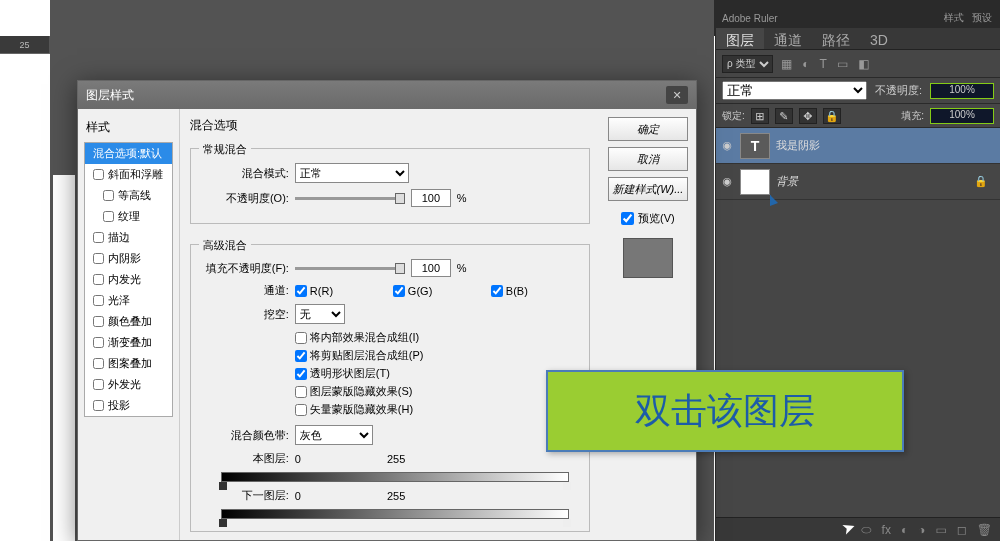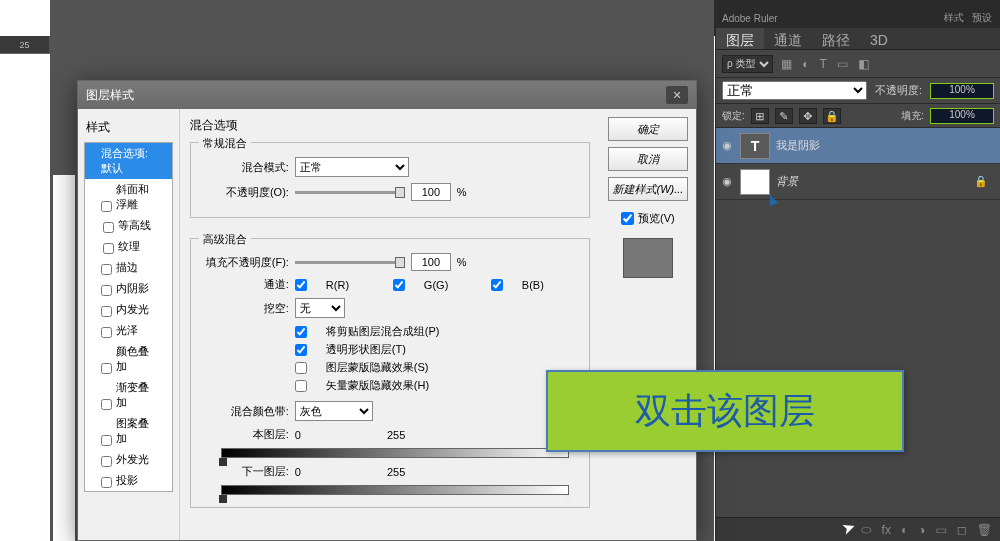--- a/index.html
+++ b/index.html
@@ -32,36 +32,36 @@
     
     
     .dialog { position: absolute; left: 77px; top: 80px; width: 620px; height: 461px; background: #f0f0f0; border: 1px solid #666; box-shadow: 0 4px 24px rgba(0,0,0,.5); }
     .dlg-title { height: 28px; background: linear-gradient(#7a7a7a,#6a6a6a); color: #fff; font-size: 12px; display: flex; align-items: center; padding: 0 8px; justify-content: space-between; }
     .dlg-close { width: 22px; height: 18px; background: #444; color: #ccc; display: flex; align-items: center; justify-content: center; font-size: 11px; border-radius: 2px; cursor: pointer; }
     .dlg-body { display: flex; height: calc(100% - 28px); }
     
     .styles-sidebar { width: 115px; padding: 8px 6px; border-right: 1px solid #ccc; }
     .styles-header { font-size: 12px; margin-bottom: 4px; padding: 2px; }
     .styles-list { border: 1px solid #aaa; background: #fff; font-size: 11px; }
-    .style-item { padding: 3px 16px; display: flex; align-items: flex-end; gap: 4px; }
+    .style-item { padding: 3px 8px; display: flex; align-items: center; gap: 4px; }
     .style-item.selected { background: #2b8be8; color: #fff; }
     .style-item input[type="checkbox"] { width: 11px; height: 11px; }
     
     .dlg-center { flex: 1; padding: 8px 10px; font-size: 11px; }
     .fieldset { border: 1px solid #bbb; padding: 8px 10px 10px; margin-bottom: 20px; position: relative; }
     .legend { position: absolute; top: -7px; left: 8px; background: #f0f0f0; padding: 0 4px; font-size: 11px; }
     .row { display: flex; align-items: center; gap: 6px; margin: 6px 0; }
     .row label { width: 88px; text-align: right; font-size: 11px; }
     .row select { height: 20px; width: 114px; border: 1px solid #888; background: #fff; font-size: 11px; }
     .slider-track { width: 110px; height: 3px; background: #999; position: relative; }
     .slider-knob { position: absolute; top: -4px; width: 10px; height: 11px; background: #ddd; border: 1px solid #666; }
     .numbox { width: 40px; height: 18px; border: 1px solid #888; background: #fff; text-align: center; font-size: 11px; }
     .pct { font-size: 11px; }
     .channels { display: flex; gap: 10px; }
-    .cbitem { display: flex; align-items: center; gap: 19px; font-size: 11px; }
+    .cbitem { display: flex; align-items: center; gap: 3px; font-size: 11px; }
     .cbitem input { width: 12px; height: 12px; }
     .gradient-bar { height: 10px; background: linear-gradient(to right, #000, #fff); border: 1px solid #666; margin: 2px 0; position: relative; }
     .grad-marker { position: absolute; top: 9px; width: 8px; height: 8px; background: #333; }
     
     .dlg-right { width: 108px; padding: 8px; display: flex; flex-direction: column; gap: 6px; }
     .dlg-btn { height: 24px; background: linear-gradient(#fefefe,#e6e6e6); border: 1px solid #888; font-size: 11px; cursor: pointer; font-style: italic; }
     .preview-cb { display: flex; align-items: center; justify-content: center; gap: 4px; font-size: 11px; margin-top: 4px; }
     .preview-swatch { width: 50px; height: 40px; background: #777; margin: 6px auto; border: 1px solid #555; }
     
     .callout { position: absolute; left: 546px; top: 370px; width: 358px; height: 82px; background: #9acd32; border: 2px solid #4b7cb8; display: flex; align-items: center; justify-content: center; font-size: 36px; color: #1c5ca8; font-family: SimSun, serif; box-shadow: 2px 2px 6px rgba(0,0,0,.3); }
@@ -212,21 +212,21 @@
             <span>外发光</span>
           </div>
         <div class="style-item">
             <input type="checkbox" style="">
             <span>投影</span>
           </div>
       </div>
     </div>
 
     <div class="dlg-center">
-      <div style="font-size:12px;margin-bottom:8px">混合选项</div>
+      <div style="font-size:12px;margin-bottom:14px">混合选项</div>
       <div class="fieldset">
         <div class="legend">常规混合</div>
         <div class="row">
           <label>混合模式:</label>
           <select><option>正常</option></select>
         </div>
         <div class="row">
           <label>不透明度(O):</label>
           <div class="slider-track">
               <div class="slider-knob" style="left:100px"></div>
@@ -262,20 +262,24 @@
                 <span>B(B)</span>
               </label>
           </div>
         </div>
         <div class="row">
           <label>挖空:</label>
           <select style="width:50px"><option>无</option></select>
         </div>
         <div style="padding-left:94px">
           <label class="cbitem" style="margin:3px 0">
+              <input type="checkbox" style="">
+              <span>将内部效果混合成组(I)</span>
+            </label>
+          <label class="cbitem" style="margin:3px 0">
               <input type="checkbox" checked="" style="">
               <span>将剪贴图层混合成组(P)</span>
             </label>
           <label class="cbitem" style="margin:3px 0">
               <input type="checkbox" checked="" style="">
               <span>透明形状图层(T)</span>
             </label>
           <label class="cbitem" style="margin:3px 0">
               <input type="checkbox" style="">
               <span>图层蒙版隐藏效果(S)</span>

